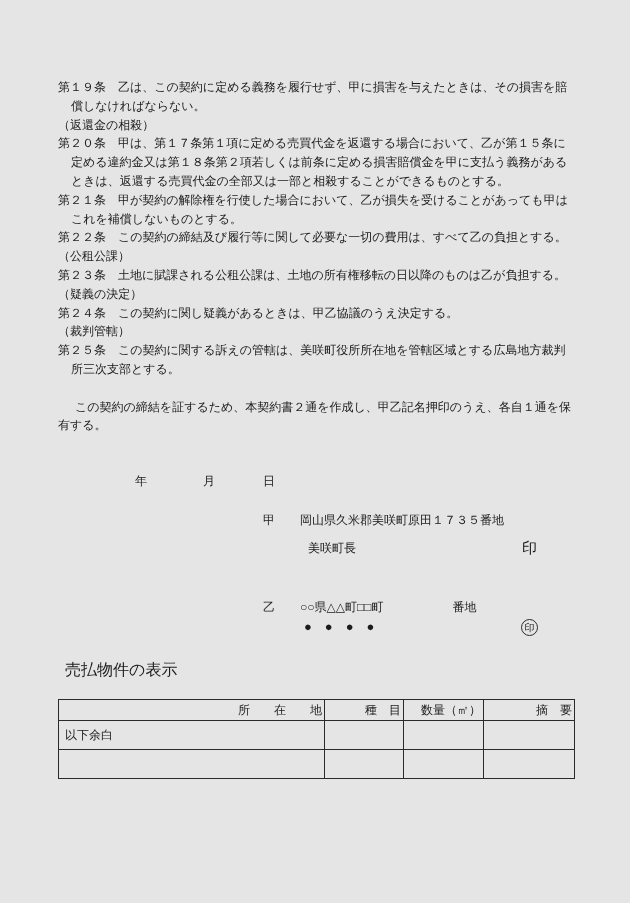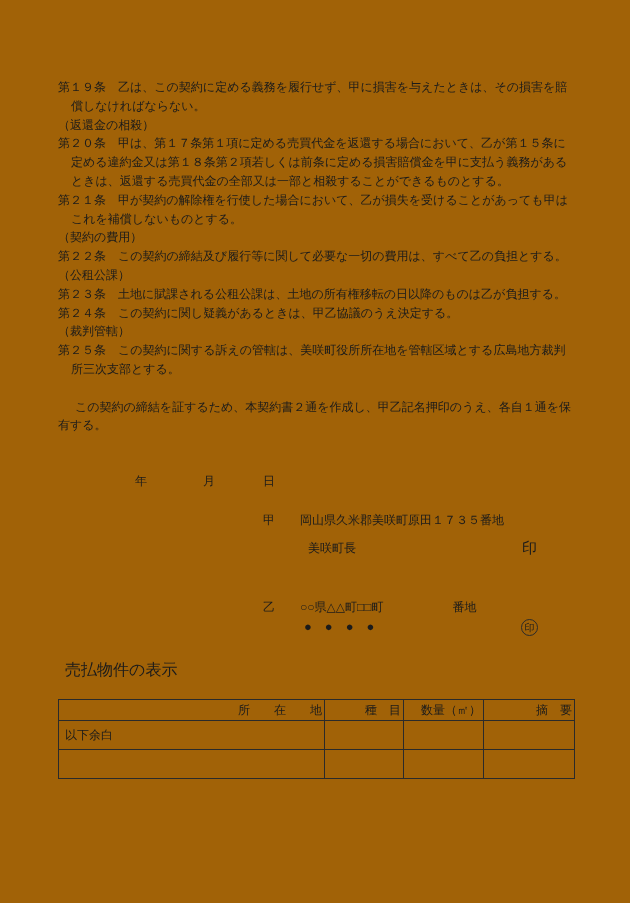--- a/index.html
+++ b/index.html
@@ -6,21 +6,21 @@
   html, body { background: #ffffff; }
   body {
     width: 630px; height: 903px;
     font-family: "Liberation Serif", "DejaVu Serif", serif;
     color: #1b1b1b;
     -webkit-font-smoothing: antialiased;
   }
   .page {
     position: relative;
     width: 630px; height: 903px;
-    background: #a16207;
+    background: #e5e5e5;
     overflow: hidden;
   }
   .doc-body {
     padding: 78px 55px 0 58px;
     font-size: 12px;
     line-height: 18.8px;
     letter-spacing: 0;
   }
   .para { word-break: break-all; line-break: anywhere; width: 517px; }
   .para.article { padding-left: 13px; text-indent: -13px; }
@@ -70,24 +70,24 @@
 </head>
 <body>
 
 <div class="page">
   <div class="doc-body">
 
     <p class="para article">第１９条　乙は、この契約に定める義務を履行せず、甲に損害を与えたときは、その損害を賠償しなければならない。</p>
     <p class="para heading">（返還金の相殺）</p>
     <p class="para article">第２０条　甲は、第１７条第１項に定める売買代金を返還する場合において、乙が第１５条に定める違約金又は第１８条第２項若しくは前条に定める損害賠償金を甲に支払う義務があるときは、返還する売買代金の全部又は一部と相殺することができるものとする。</p>
     <p class="para article">第２１条　甲が契約の解除権を行使した場合において、乙が損失を受けることがあっても甲はこれを補償しないものとする。</p>
-    <p class="para heading">（契約の費用）</p>
     <p class="para article">第２２条　この契約の締結及び履行等に関して必要な一切の費用は、すべて乙の負担とする。</p>
     <p class="para heading">（公租公課）</p>
     <p class="para article">第２３条　土地に賦課される公租公課は、土地の所有権移転の日以降のものは乙が負担する。</p>
+    <p class="para heading">（疑義の決定）</p>
     <p class="para article">第２４条　この契約に関し疑義があるときは、甲乙協議のうえ決定する。</p>
     <p class="para heading">（裁判管轄）</p>
     <p class="para article">第２５条　この契約に関する訴えの管轄は、美咲町役所所在地を管轄区域とする広島地方裁判所三次支部とする。</p>
 
     <p class="closing">この契約の締結を証するため、本契約書２通を作成し、甲乙記名押印のうえ、各自１通を保有する。</p>
 
     <div class="date-line">
       <span>年</span><span class="gap-m">月</span><span class="gap-d">日</span>
     </div>
 

